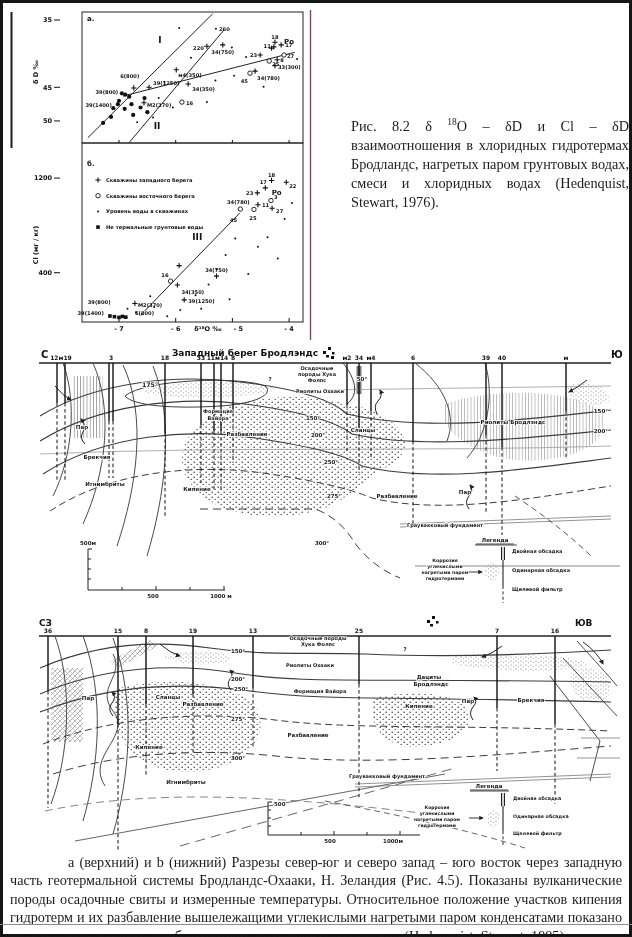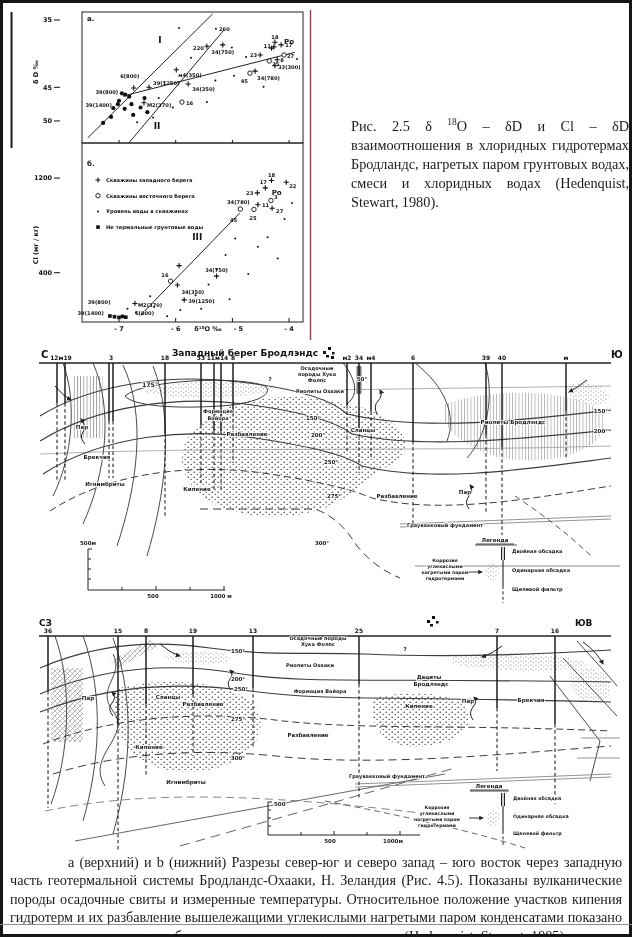--- a/index.html
+++ b/index.html
@@ -199,21 +199,21 @@
         <text x="98" y="174" font-size="5.2" font-weight="600" fill="#111">Скважины западного берега</text>
         <circle cx="90" cy="187.7" r="2.2" fill="#fff" stroke="#111" stroke-width="0.9"></circle>
         <text x="98" y="189.7" font-size="5.2" font-weight="600" fill="#111">Скважины восточного берега</text>
         <circle cx="90" cy="203.4" r="1" fill="#111"></circle>
         <text x="98" y="205.4" font-size="5.2" font-weight="600" fill="#111">Уровень воды в скважинах</text>
         <rect x="88.2" y="217.29999999999998" width="3.6" height="3.6" fill="#111"></rect>
         <text x="98" y="221.1" font-size="5.2" font-weight="600" fill="#111">Не термальные грунтовые воды</text>
       </g>
   </svg>
 
-  <div class="cap-right"><span>Рис. 2.5 δ </span><sup>18</sup><span>O – δD  и Cl – δD взаимоотношения в хлоридных гидротермах Бродландс, нагретых паром грунтовых водах, смеси и  хлоридных водах (Hedenquist, Stewart, 1980).</span></div>
+  <div class="cap-right"><span>Рис. 8.2 δ </span><sup>18</sup><span>O – δD  и Cl – δD взаимоотношения в хлоридных гидротермах Бродландс, нагретых паром грунтовых водах, смеси и  хлоридных водах (Hedenquist, Stewart, 1976).</span></div>
 
   <svg class="sec" id="sec1" viewBox="0 0 600 266">
     <defs>
       <pattern id="dots1" width="6" height="5" patternUnits="userSpaceOnUse">
         <circle cx="1.2" cy="1.2" r="0.8" fill="#2a2a2a"></circle>
           <circle cx="4.2" cy="3.4" r="0.7" fill="#2a2a2a"></circle>
       </pattern>
       <pattern id="dots1s" width="5" height="4" patternUnits="userSpaceOnUse">
         <circle cx="1" cy="1" r="0.5" fill="#555"></circle>
           <circle cx="3.4" cy="2.8" r="0.45" fill="#555"></circle>

